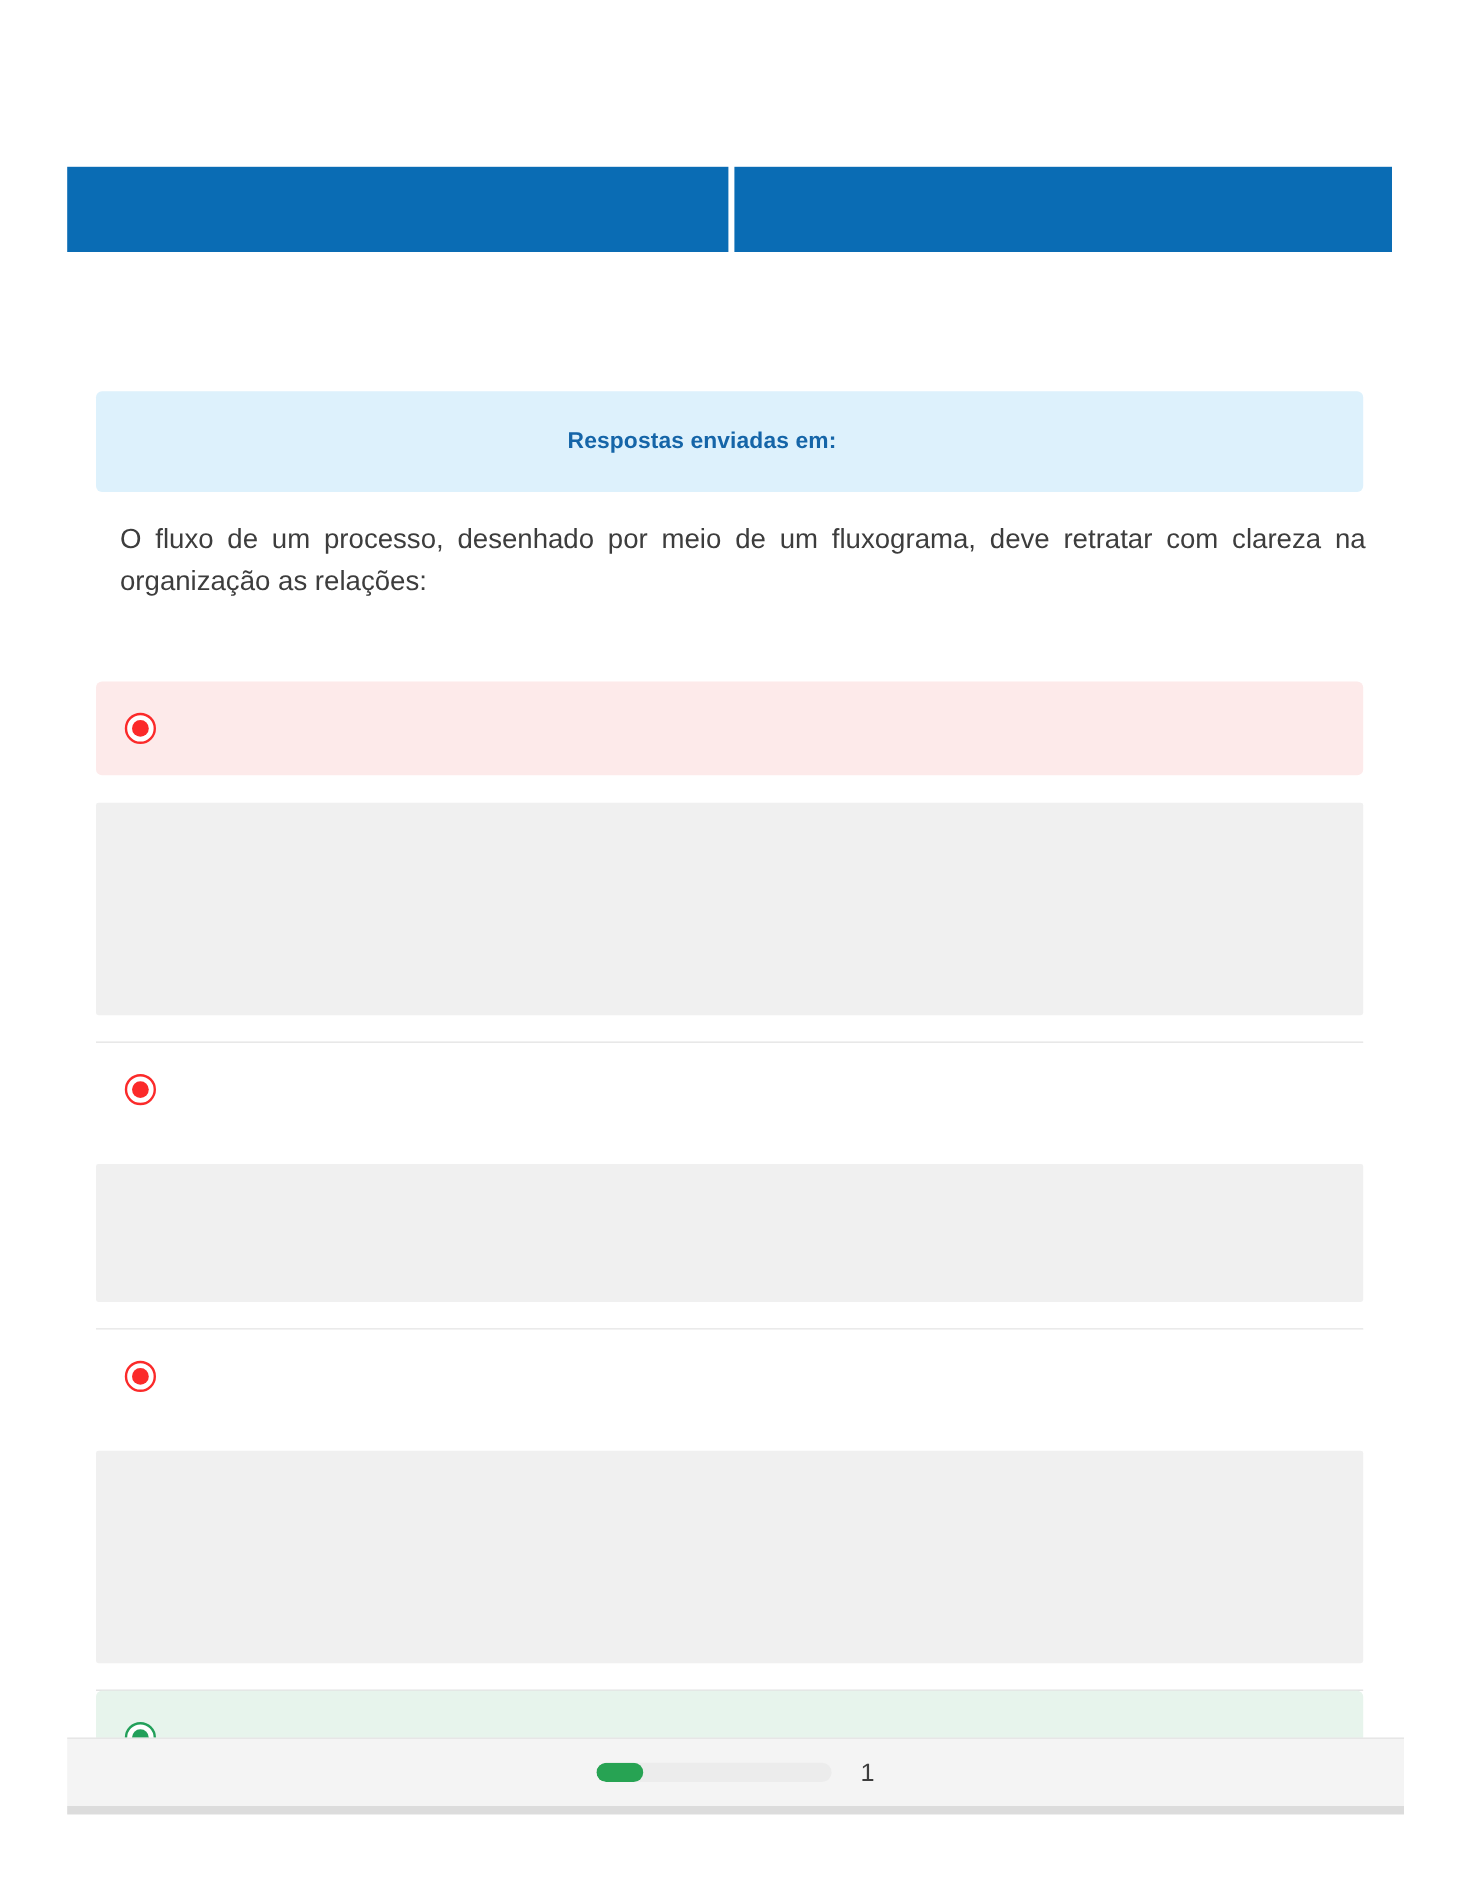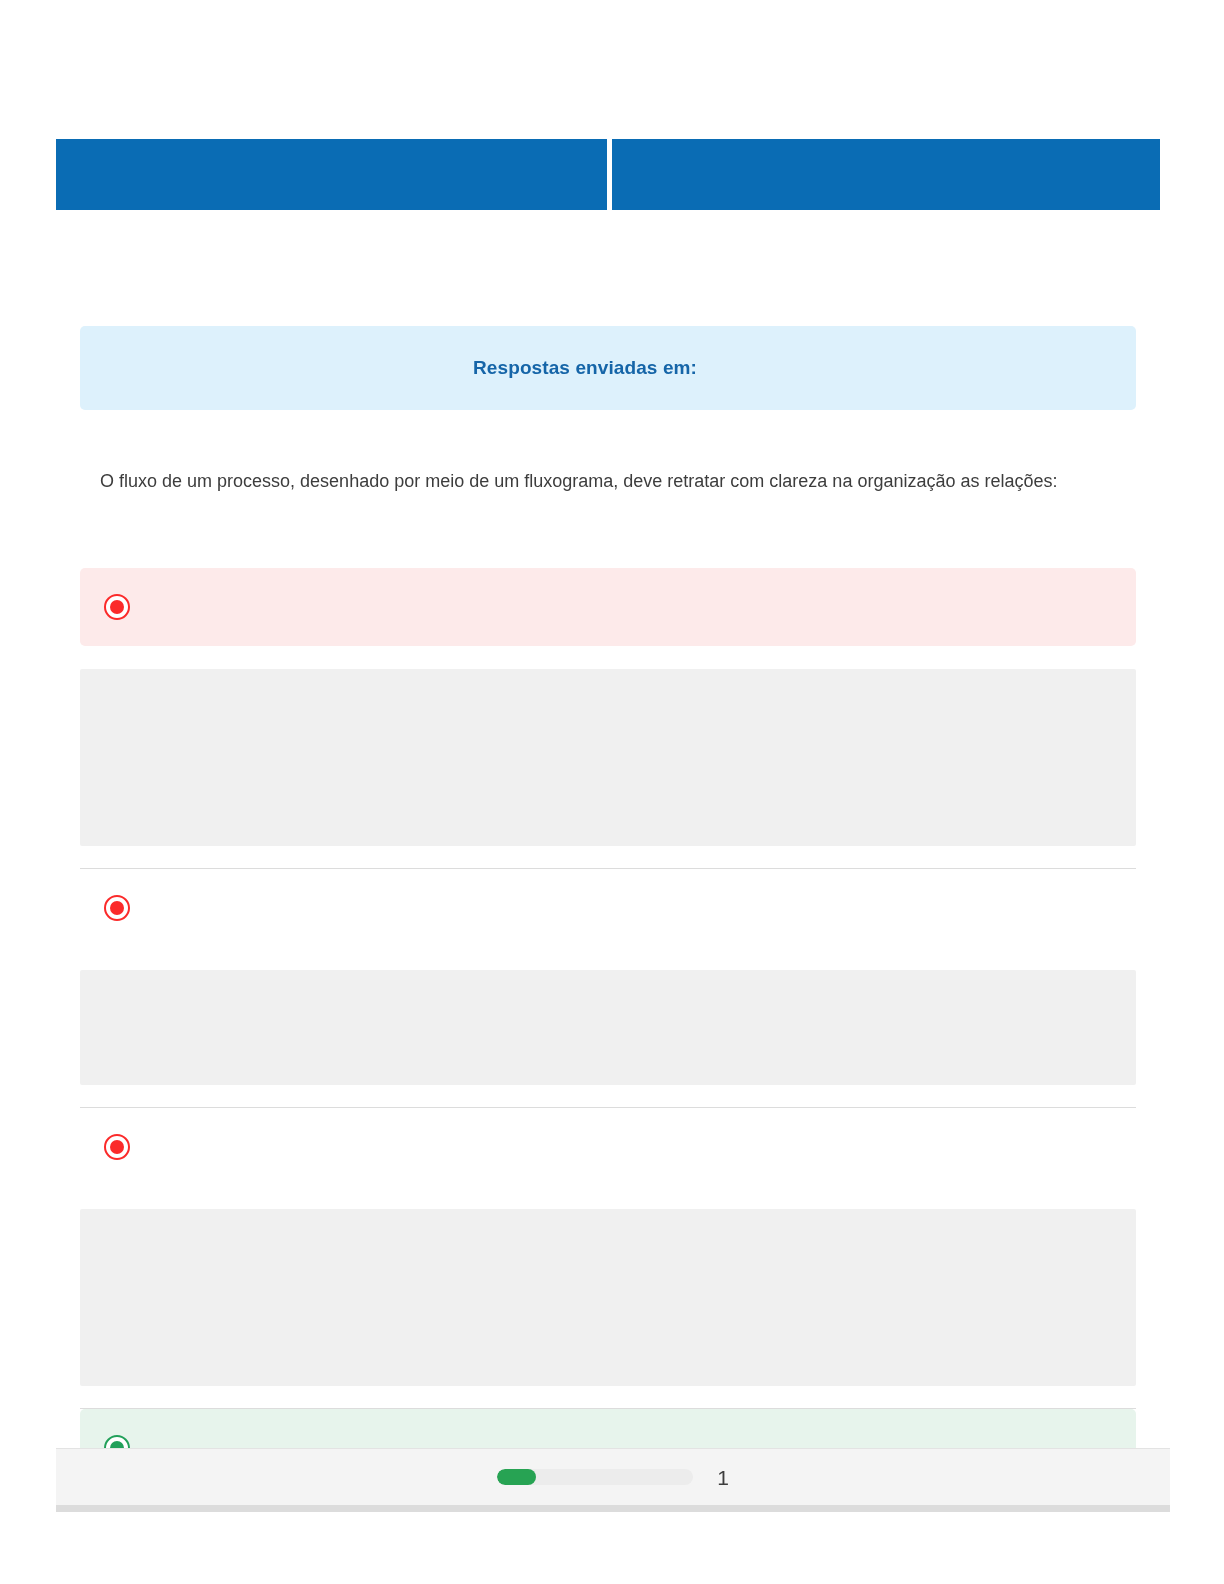--- a/index.html
+++ b/index.html
@@ -105,25 +105,24 @@
     letter-spacing: 0.1px;
     transform: translateX(-23px);
   }
 
   .question {
     position: absolute;
     top: 222px;
     left: 44px;
     width: 1038px;
     color: #3d3d3d;
-    font-size: 18px;
+    font-size: 23px;
     line-height: 35px;
     text-align: justify;
     text-justify: inter-word;
-    margin-top: 32px;
   }
 
   
   .options {
     position: absolute;
     top: 358px;
     left: 0;
     width: 1104px;
   }
   .option {

